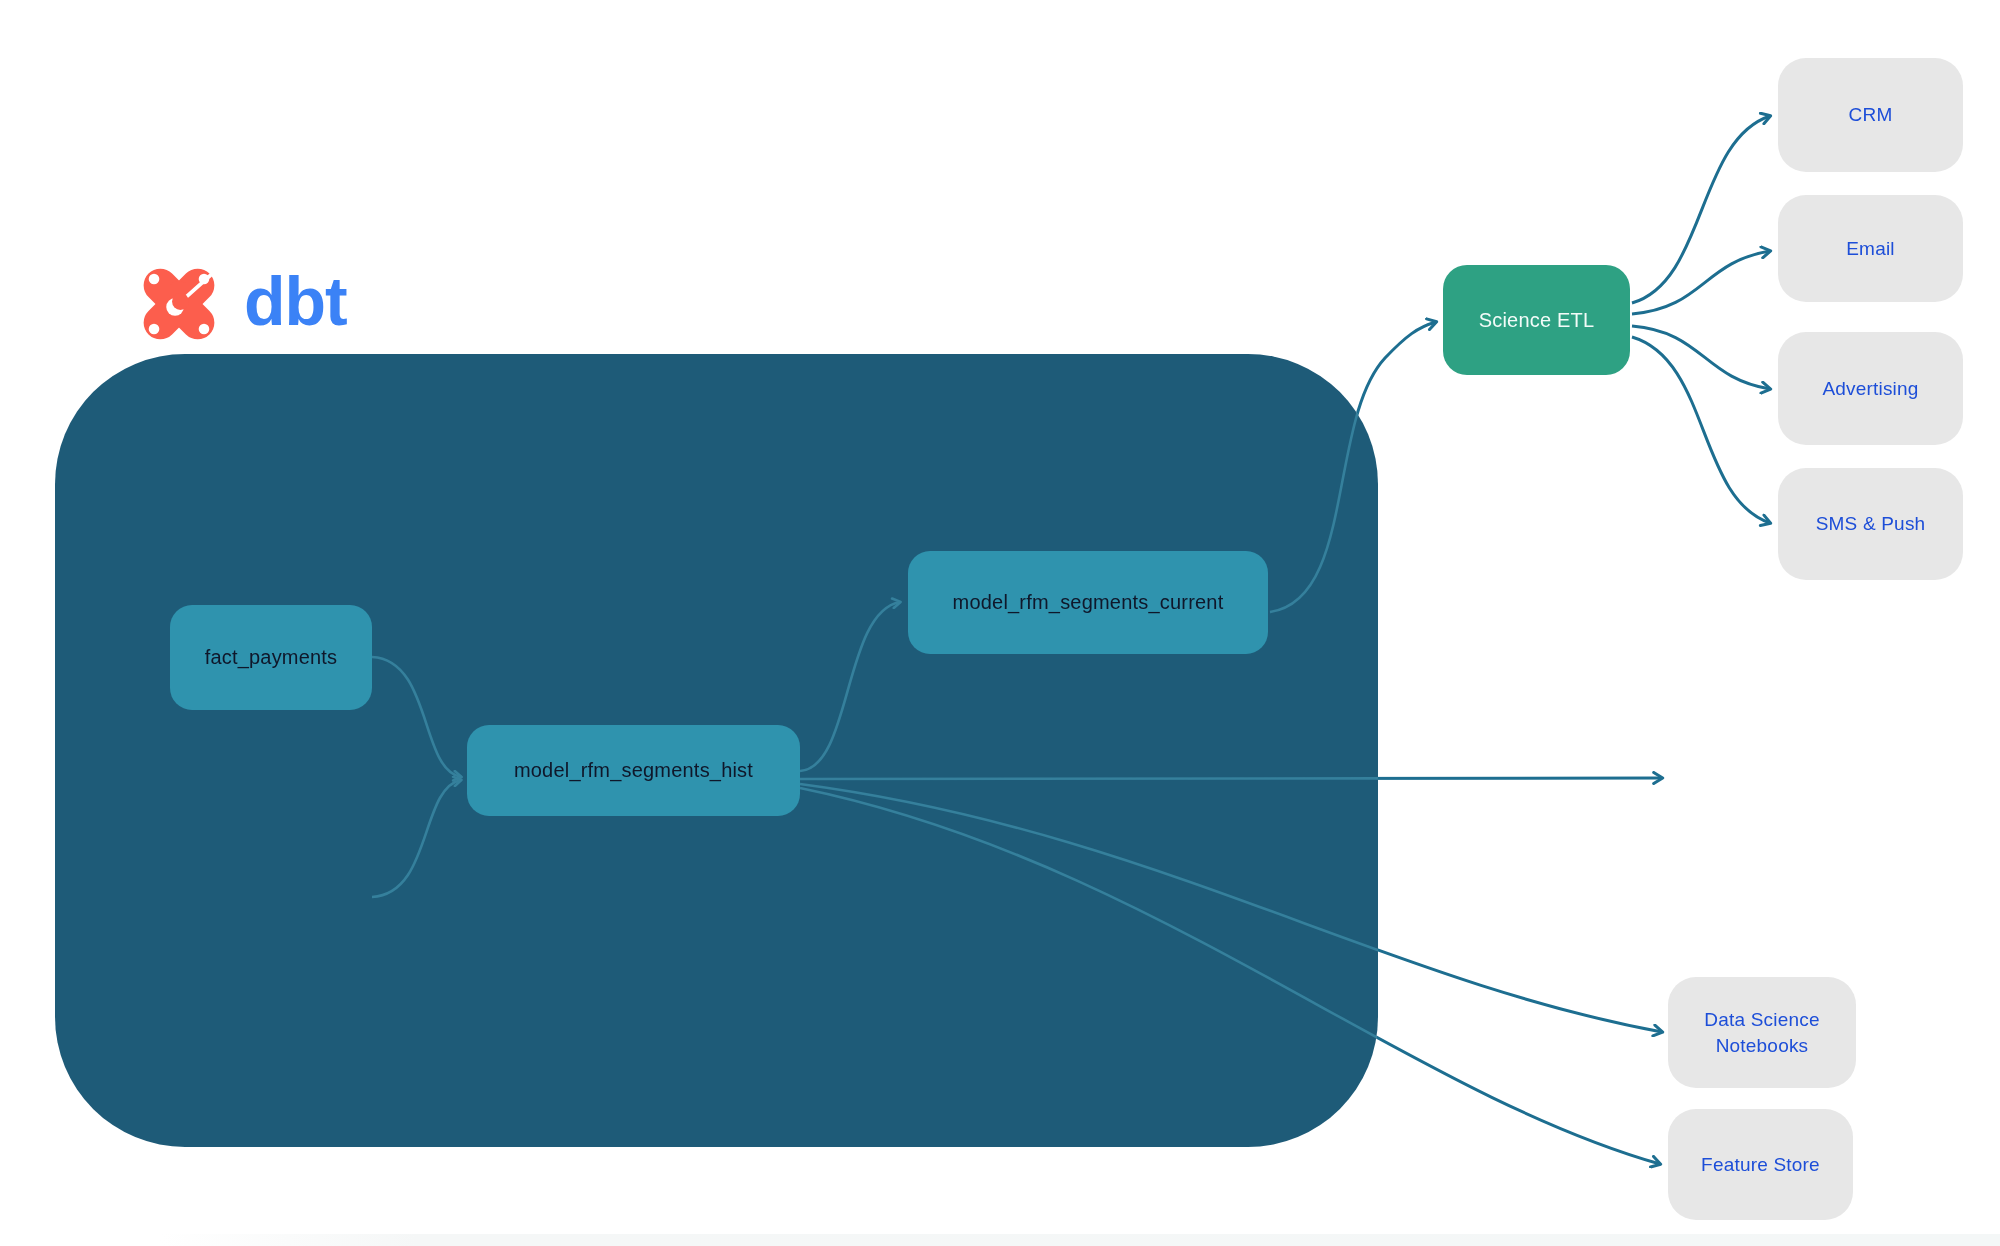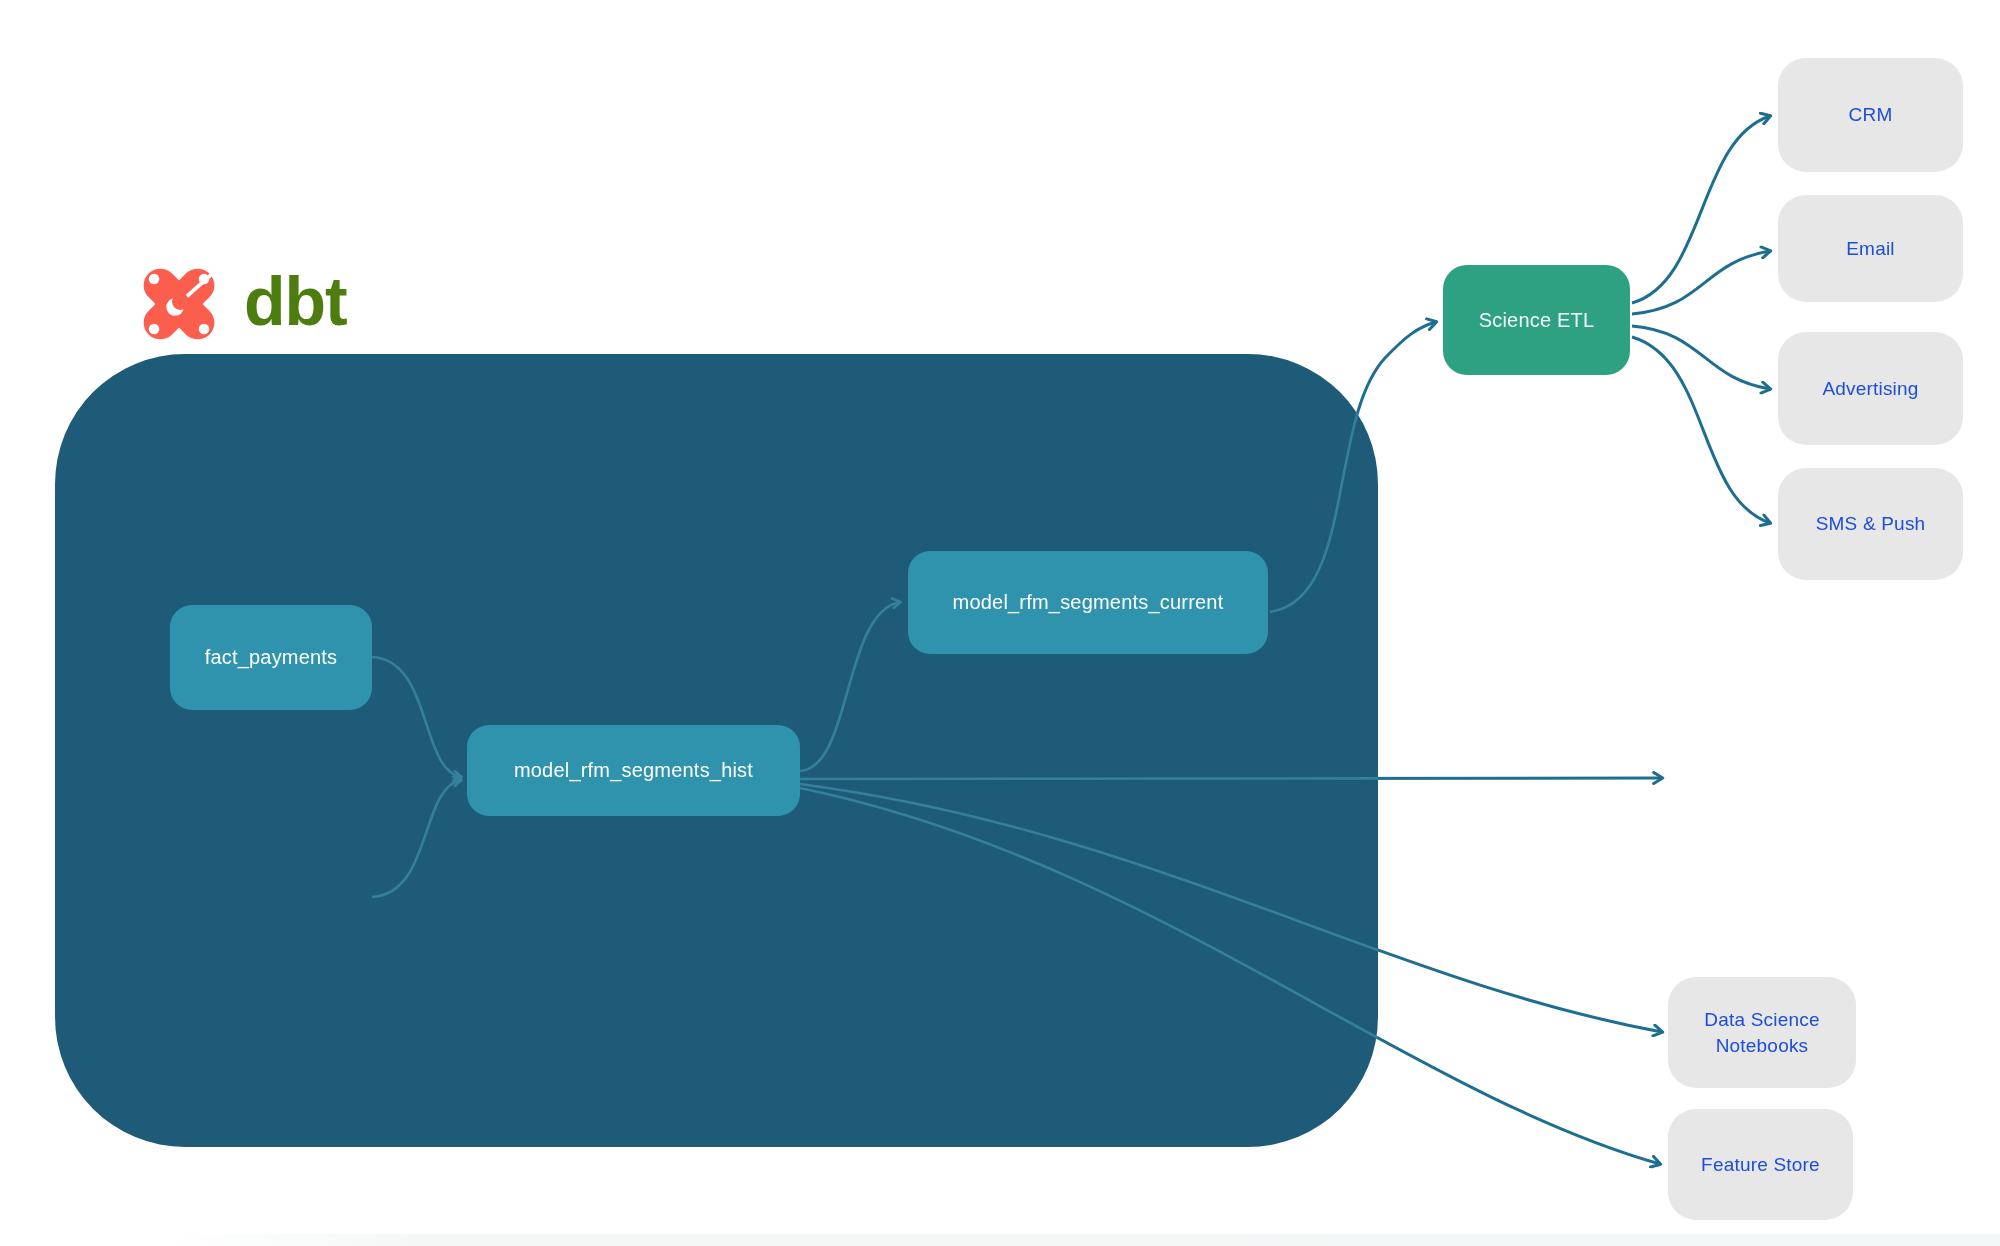--- a/index.html
+++ b/index.html
@@ -8,26 +8,26 @@
     position:relative;width:2000px;height:1246px;background:#fff;overflow:hidden;
   }
   .edge-layer{position:absolute;left:0;top:0;width:2000px;height:1246px;z-index:1;}
   .dbt-group{position:absolute;left:55px;top:354px;width:1323px;height:793px;
     background:var(--container-bg,#1e5b78);border-radius:130px;z-index:0;}
   .node{
     position:absolute;display:flex;align-items:center;justify-content:center;
     text-align:center;border-radius:22px;z-index:2;box-sizing:border-box;
     font-size:20px;letter-spacing:.2px;
   }
-  .node.teal{background:var(--node-bg,#2f93ae);color:#ffffff;}
+  .node.teal{background:var(--node-bg,#2f93ae);color:#0f172a;}
   .node.green{background:var(--accent-green,#2ea183);color:#f2fbf8;border-radius:24px;}
   .node.gray{background:var(--dest-bg,#e7e7e7);color:#1d4ed8;border-radius:28px;font-size:19px;line-height:1.35;padding:0 22px;}
   .logo{position:absolute;left:128px;top:252px;height:104px;display:flex;align-items:center;z-index:2;}
   .logo .mark{width:102px;height:98px;}
-  .logo .word{font-size:68px;font-weight:800;color:#4d7c0f;margin-left:14px;letter-spacing:-1px;line-height:1;padding-bottom:6px;}
+  .logo .word{font-size:68px;font-weight:800;color:#3b82f6;margin-left:14px;letter-spacing:-1px;line-height:1;padding-bottom:6px;}
   .bottom-strip{position:absolute;left:160px;right:0;bottom:0;height:12px;z-index:0;
     background:linear-gradient(90deg,#ffffff,#f5f7f7 14%,#f4f7f7);}
 </style>
 </head>
 <body>
 
 <div class="canvas">
 
   <div class="logo">
     <svg class="mark" viewBox="0 0 100 100">

